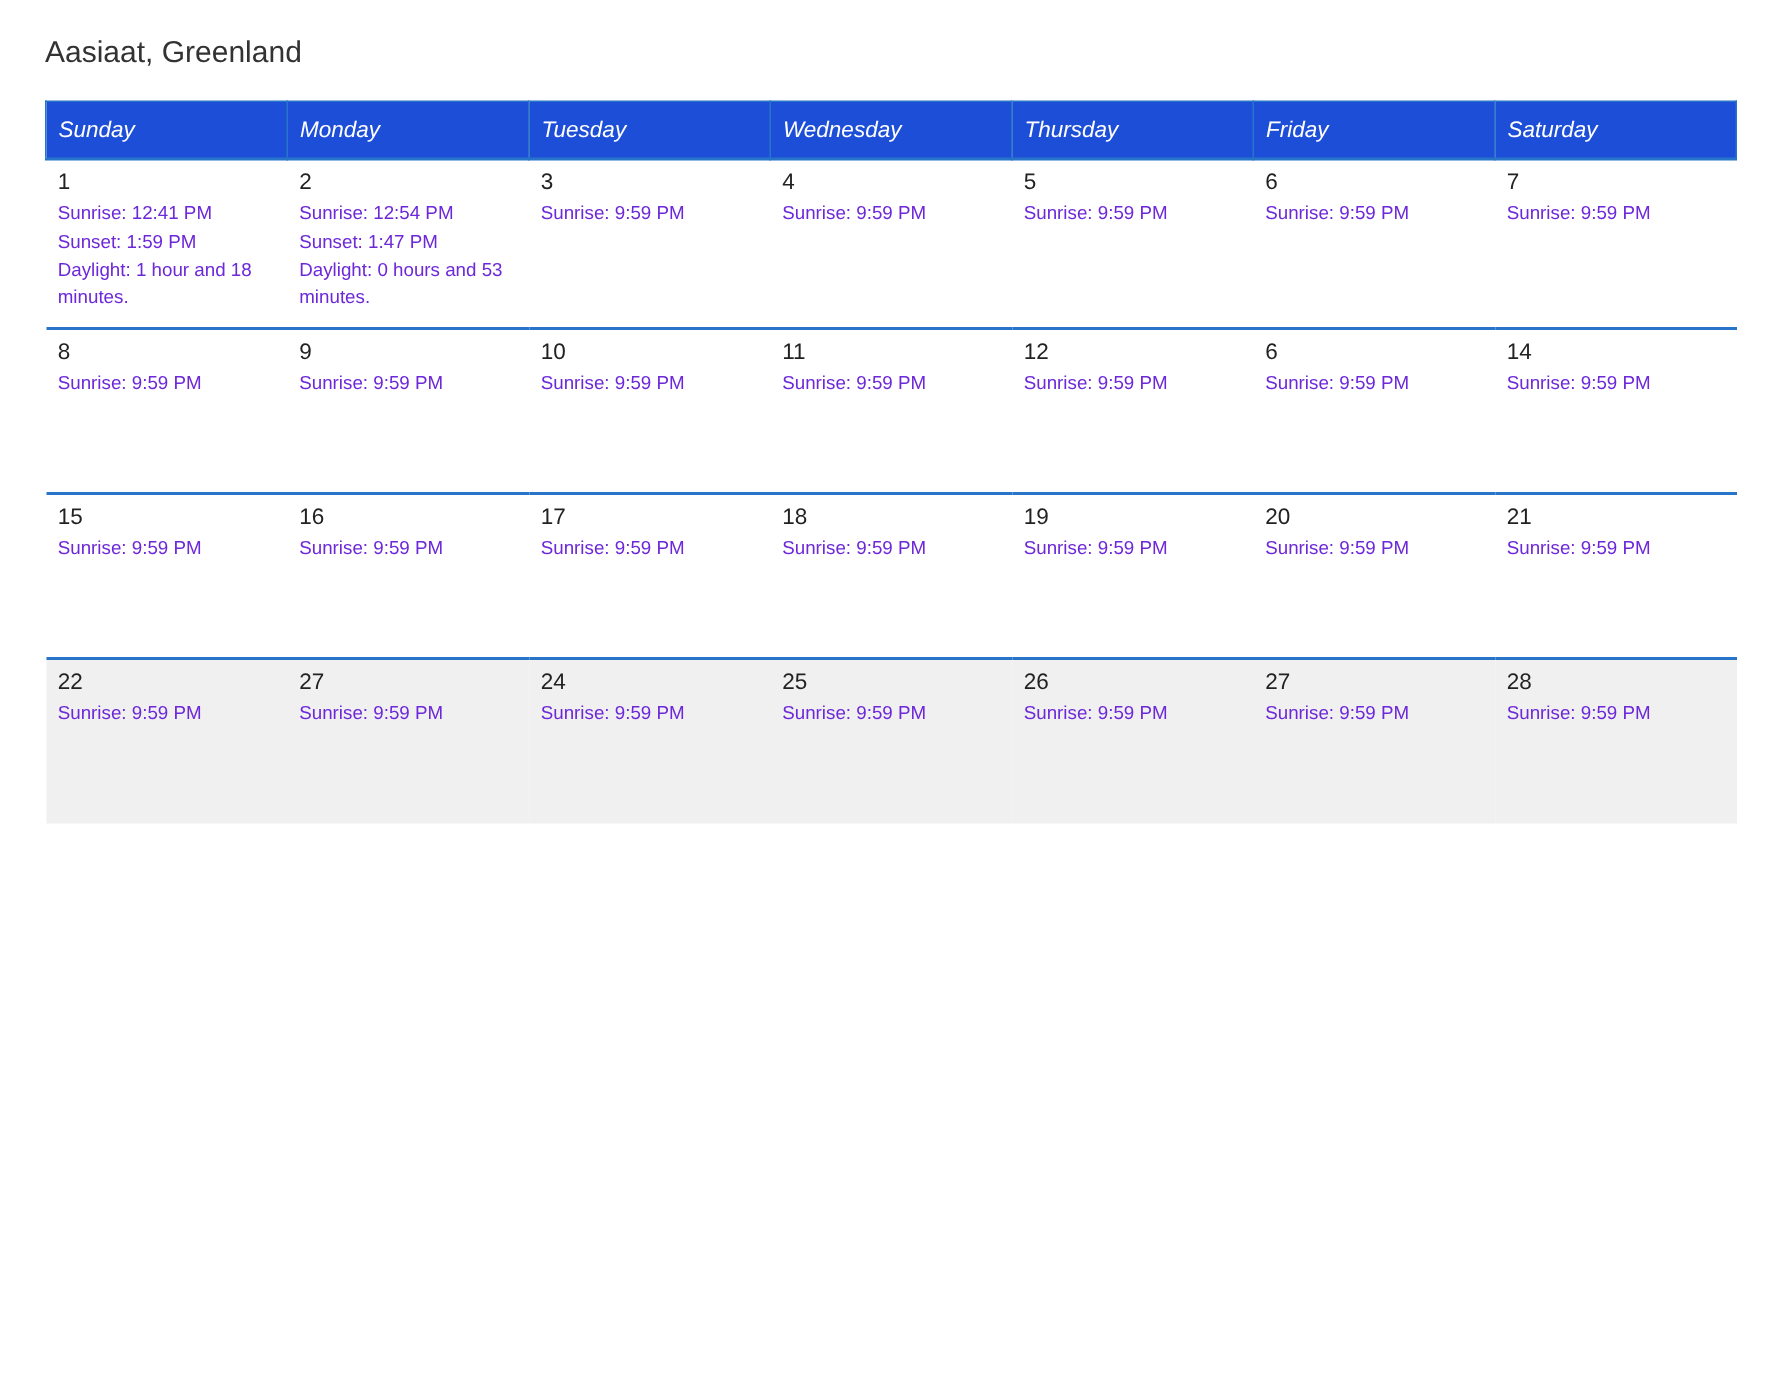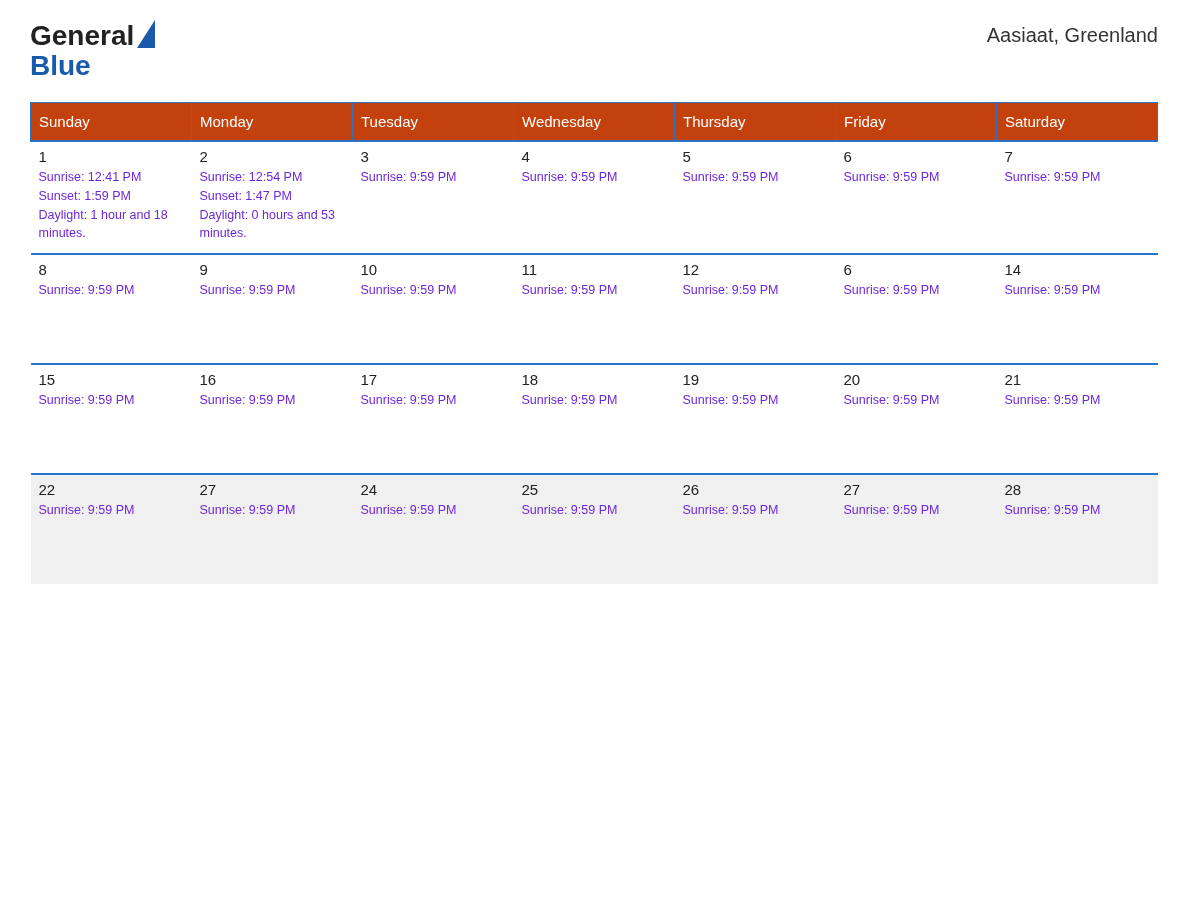--- a/index.html
+++ b/index.html
@@ -58,21 +58,22 @@
       font-size: 20px;
       color: #333;
       margin-top: 4px;
     }
     .calendar {
       width: 100%;
       border-collapse: collapse;
       table-layout: fixed;
     }
     .calendar thead tr {
-      background-color: #c2410c;
+      background-color: #1d4ed8;
+      font-style: italic;
     }
     .calendar thead th {
       color: #fff;
       padding: 10px 8px;
       font-size: 15px;
       font-weight: normal;
       text-align: left;
       border: 1px solid #2874c8;
     }
     .calendar tbody tr {
@@ -105,27 +106,20 @@
       background: #f0f0f0;
     }
     .empty-cell {
       background: #f4f4f4 !important;
     }
   </style>
 </head>
 <body>
 
 <div class="header">
-  <div class="logo">
-    <div class="logo-top">
-      <span class="logo-text-general">General</span>
-      <div class="logo-triangle"></div>
-    </div>
-    <span class="logo-text-blue">Blue</span>
-  </div>
   <div class="title-block">
     <div class="location">Aasiaat, Greenland</div>
   </div>
 </div>
 
 <table class="calendar">
   <thead>
     <tr>
       <th>Sunday</th>
       <th>Monday</th>

